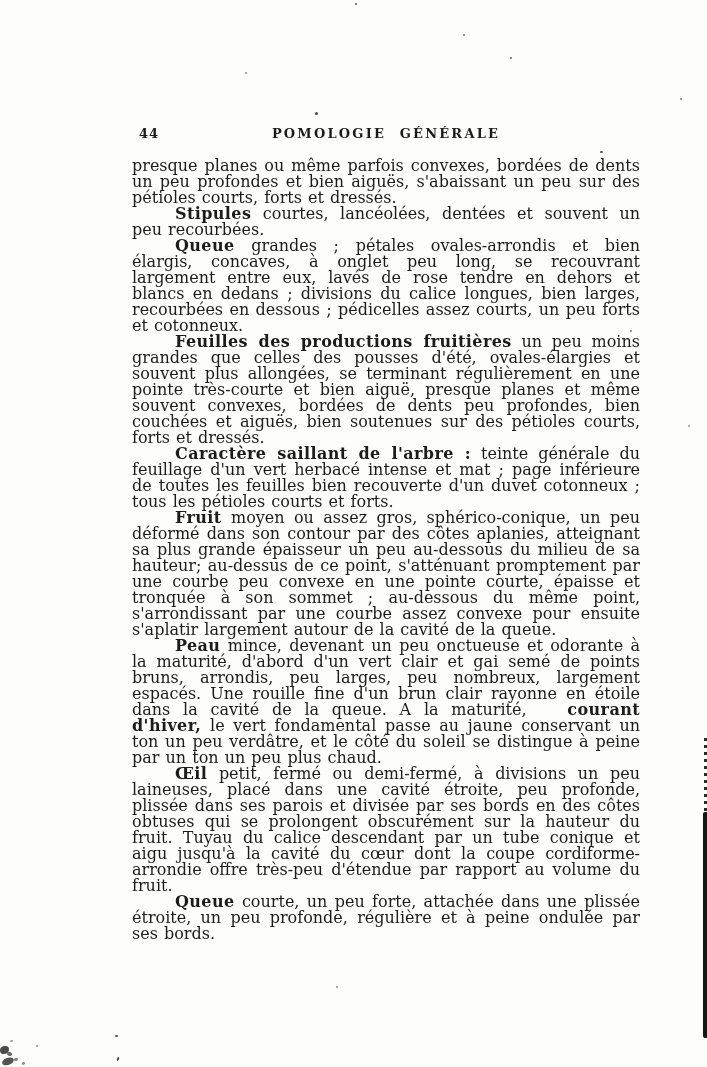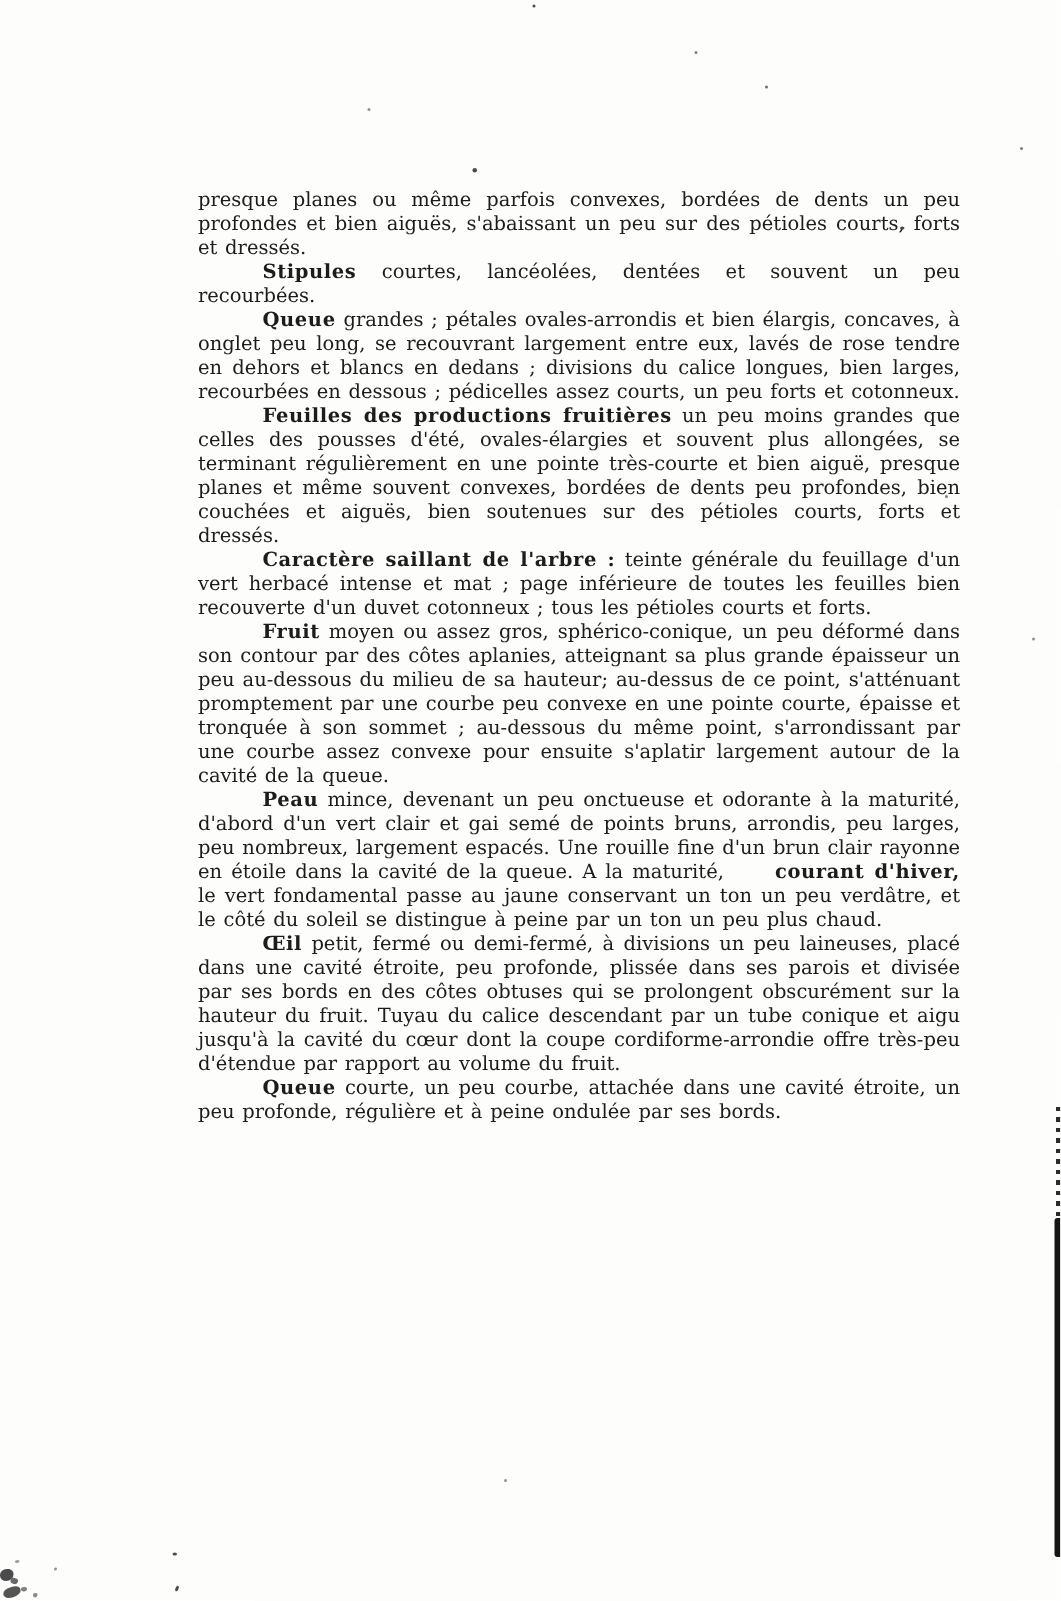--- a/index.html
+++ b/index.html
@@ -39,21 +39,21 @@
     display: block;
     text-align: center;
     font-size: 13px;
     font-weight: 700;
     letter-spacing: 2.2px;
     word-spacing: 7px;
     white-space: nowrap;
   }
   .body-text p.para {
     margin: 0;
-    font-size: 13px;
+    font-size: 16px;
     line-height: 16px;
     text-align: justify;
     text-indent: 15px;
     word-spacing: 1px;
   }
   .body-text p.para.no-indent {
     text-indent: 0;
   }
   .lead {
     font-weight: 700;
@@ -121,31 +121,35 @@
   .sp11 { left: 117px; top: 1057px; width: 2px; height: 4px; transform: rotate(25deg); }
   .sp12 { left: 336px; top: 986px; opacity: .6; }
 </style>
 </head>
 <body>
 
 <div class="page">
 
   <div class="content">
 
+    <div class="running-head">
+      <span class="page-number">44</span>
+      <span class="head-title">POMOLOGIE GÉNÉRALE</span>
+    </div>
 
     <div class="body-text">
         <p class="para no-indent"><span>presque planes ou même parfois convexes, bordées de dents un peu profondes et bien aiguës, s'abaissant un peu sur des pétioles courts, forts et dressés.</span></p>
         <p class="para"><span class="lead">Stipules</span><span> courtes, lancéolées, dentées et souvent un peu recourbées.</span></p>
         <p class="para"><span class="lead">Queue</span><span> grandes ; pétales ovales-arrondis et bien élargis, concaves, à onglet peu long, se recouvrant largement entre eux, lavés de rose tendre en dehors et blancs en dedans ; divisions du calice longues, bien larges, recourbées en dessous ; pédicelles assez courts, un peu forts et cotonneux.</span></p>
         <p class="para"><span class="lead">Feuilles des productions fruitières</span><span> un peu moins grandes que celles des pousses d'été, ovales-élargies et souvent plus allongées, se terminant régulièrement en une pointe très-courte et bien aiguë, presque planes et même souvent convexes, bordées de dents peu profondes, bien couchées et aiguës, bien soutenues sur des pétioles courts, forts et dressés.</span></p>
         <p class="para"><span class="lead">Caractère saillant de l'arbre :</span><span> teinte générale du feuillage d'un vert herbacé intense et mat ; page inférieure de toutes les feuilles bien recouverte d'un duvet cotonneux ; tous les pétioles courts et forts.</span></p>
         <p class="para"><span class="lead">Fruit</span><span> moyen ou assez gros, sphérico-conique, un peu déformé dans son contour par des côtes aplanies, atteignant sa plus grande épaisseur un peu au-dessous du milieu de sa hauteur; au-dessus de ce point, s'atténuant promptement par une courbe peu convexe en une pointe courte, épaisse et tronquée à son sommet ; au-dessous du même point, s'arrondissant par une courbe assez convexe pour ensuite s'aplatir largement autour de la cavité de la queue.</span></p>
         <p class="para"><span class="lead">Peau</span><span> mince, devenant un peu onctueuse et odorante à la maturité, d'abord d'un vert clair et gai semé de points bruns, arrondis, peu larges, peu nombreux, largement espacés. Une rouille fine d'un brun clair rayonne en étoile dans la cavité de la queue. A la maturité, </span><span class="lead">courant d'hiver,</span><span> le vert fondamental passe au jaune conservant un ton un peu verdâtre, et le côté du soleil se distingue à peine par un ton un peu plus chaud.</span></p>
         <p class="para"><span class="lead">Œil</span><span> petit, fermé ou demi-fermé, à divisions un peu laineuses, placé dans une cavité étroite, peu profonde, plissée dans ses parois et divisée par ses bords en des côtes obtuses qui se prolongent obscurément sur la hauteur du fruit. Tuyau du calice descendant par un tube conique et aigu jusqu'à la cavité du cœur dont la coupe cordiforme-arrondie offre très-peu d'étendue par rapport au volume du fruit.</span></p>
-        <p class="para"><span class="lead">Queue</span><span> courte, un peu courbe, attachée dans une cavité étroite, un peu profonde, régulière et à peine ondulée par ses bords.</span></p>
+        <p class="para"><span class="lead">Queue</span><span> courte, un peu forte, attachée dans une plissée étroite, un peu profonde, régulière et à peine ondulée par ses bords.</span></p>
       </div>
 
   </div>
 
   <div class="edge-line-dashed"></div>
   <div class="edge-line-solid"></div>
 
   <div class="ink-smudge">
     <div class="blob b1"></div>
     <div class="blob b2"></div>

